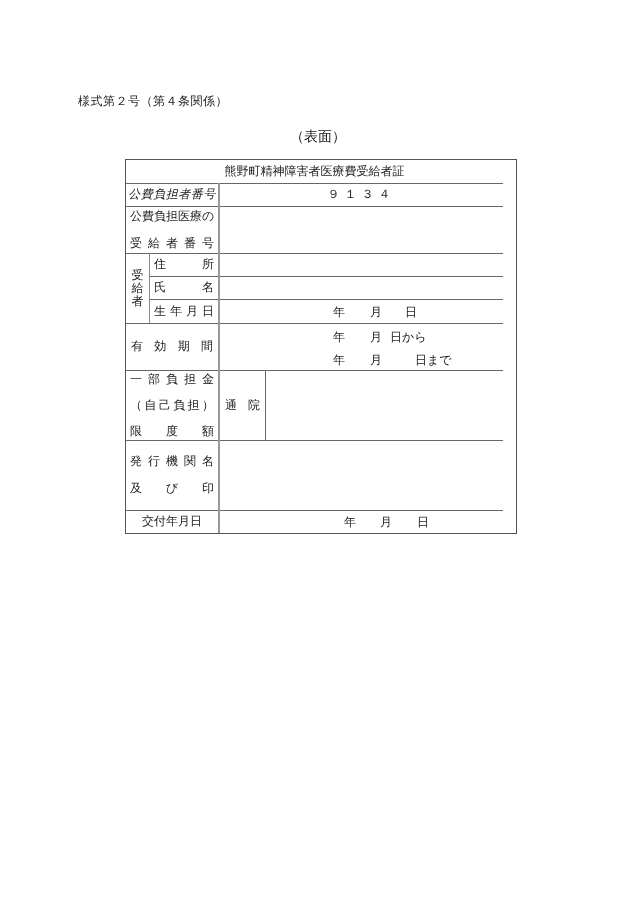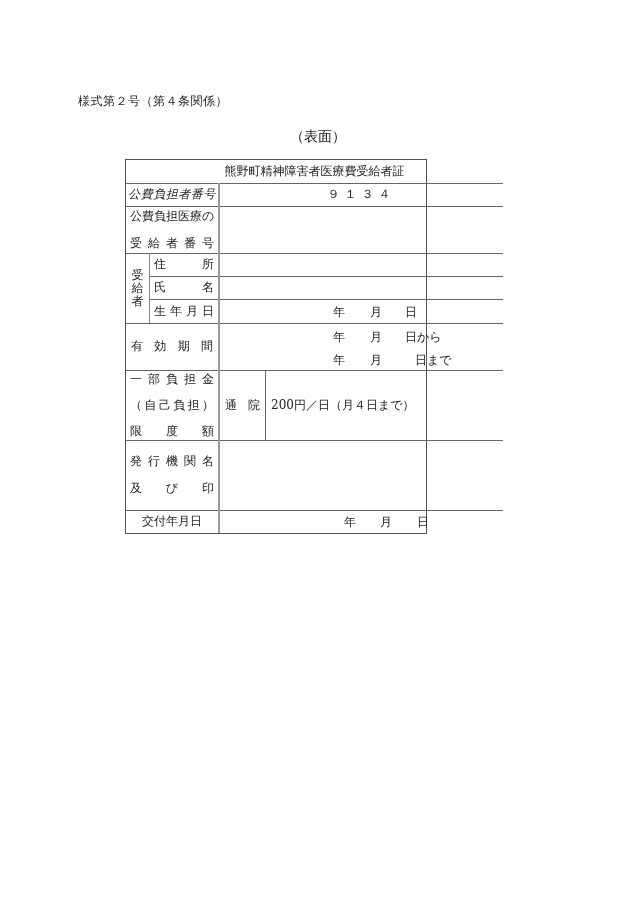--- a/index.html
+++ b/index.html
@@ -1,21 +1,21 @@
 <!DOCTYPE html>
 <html><head>
 <meta charset="utf-8">
 <style>
   html, body { margin:0; padding:0; background:#ffffff; }
   body { width:630px; height:903px; position:relative; overflow:hidden;
          font-family: "DejaVu Serif", "Liberation Serif", serif; color:#222; }
   .form-id { position:absolute; left:78px; top:93px; font-size:12px; letter-spacing:0.5px; }
   .side-label { position:absolute; left:0; width:630px; top:128px; text-align:center; font-size:14px; padding-left:0; }
   .side-label span { position:relative; left:3px; }
-  .tbl { position:absolute; left:125px; top:159px; width:302px; height:375px;
+  .tbl { position:absolute; left:125px; top:159px; width:392px; height:375px;
          border:1px solid #555; box-sizing:border-box; }
   .cell { position:absolute; box-sizing:border-box; font-size:12px; }
   .hl { position:absolute; height:0; border-top:1px solid #666; }
   .vl { position:absolute; width:0; border-left:1px solid #888; }
   .vl.dark { border-left:1px solid #666; }
   .center { display:flex; align-items:center; justify-content:center; }
   .spread { display:flex; justify-content:space-between; align-items:center; padding:0 4px; }
   .label-two { display:flex; flex-direction:column; justify-content:center; gap:7px; padding:0 4px; }
   .label-two .row { display:flex; justify-content:space-between; }
   .label-three { display:flex; flex-direction:column; justify-content:center; gap:7px; padding:0 4px; }
@@ -101,21 +101,21 @@
 
   <div class="cell spread" style="left:0;top:163px;width:92px;height:47px;padding:0 5px;">
     <span>有</span>
       <span>効</span>
       <span>期</span>
       <span>間</span>
   </div>
   <div class="cell" style="left:94px;top:163px;width:283px;height:47px;">
     <span style="position:absolute;left:113px;top:6px;">年</span>
     <span style="position:absolute;left:150px;top:6px;">月</span>
-    <span style="position:absolute;left:185px;top:6px;font-family:Liberation Mono, monospace;">日から</span>
+    <span style="position:absolute;left:170px;top:6px;font-family:Liberation Mono, monospace;">日から</span>
     <span style="position:absolute;left:113px;top:29px;">年</span>
     <span style="position:absolute;left:150px;top:29px;">月</span>
     <span style="position:absolute;left:195px;top:29px;">日まで</span>
   </div>
 
   <div class="cell label-three" style="left:0;top:210px;width:92px;height:70px;gap:9px;">
     <div class="row">
       <span>一</span>
         <span>部</span>
         <span>負</span>
@@ -133,21 +133,20 @@
     <div class="row">
       <span>限</span>
         <span>度</span>
         <span>額</span>
     </div>
   </div>
   <div class="cell spread" style="left:94px;top:210px;width:45px;height:70px;padding:0 5px;">
     <span>通</span>
       <span>院</span>
   </div>
-  <div class="cell" style="left:140px;top:210px;width:237px;height:70px;display:flex;align-items:center;padding-left:5px;">200円／日（月４日まで）</div>
 
   <div class="cell label-two" style="left:0;top:280px;width:92px;height:70px;gap:10px;">
     <div class="row">
       <span>発</span>
         <span>行</span>
         <span>機</span>
         <span>関</span>
         <span>名</span>
     </div>
     <div class="row">

